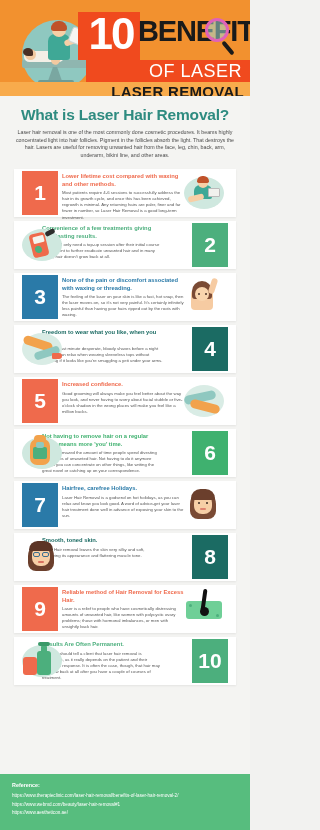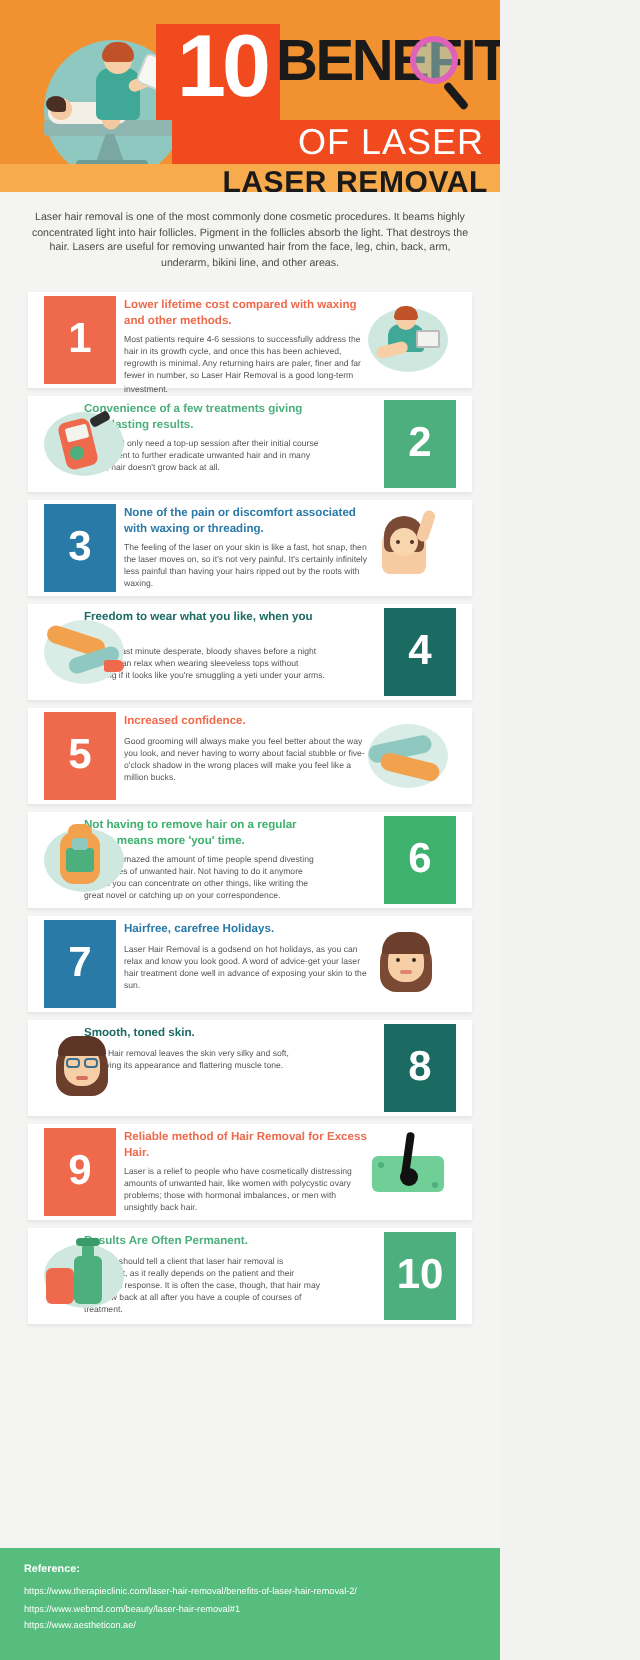--- a/index.html
+++ b/index.html
@@ -103,20 +103,21 @@
 
     <div class="oflaser-band"></div>
     <div class="oflaser-txt">OF LASER</div>
 
     <div class="hdr-band2"></div>
     <div class="hair-removal-txt">LASER REMOVAL</div>
 
   </div>
 
   <div class="intro">
+    <h1>What is Laser Hair Removal?</h1>
     <p>Laser hair removal is one of the most commonly done cosmetic procedures. It beams highly concentrated light into hair follicles. Pigment in the follicles absorb the light. That destroys the hair. Lasers are useful for removing unwanted hair from the face, leg, chin, back, arm, underarm, bikini line, and other areas.</p>
   </div>
 
   <div id="cards">
       <div class="card">
         <div class="panel"></div>
      <div class="numbox left" style="background:#ef6a4c">1</div>
      <div class="content for-left">
        <div class="c-title" style="color:#ef6a4c">Lower lifetime cost compared with waxing and other methods.</div>
        <div class="c-body">Most patients require 4-6 sessions to successfully address the hair in  its growth cycle, and once this has been achieved, regrowth is minimal.  Any returning hairs are paler, finer and far fewer in number, so Laser  Hair Removal is a good long-term investment.</div>

